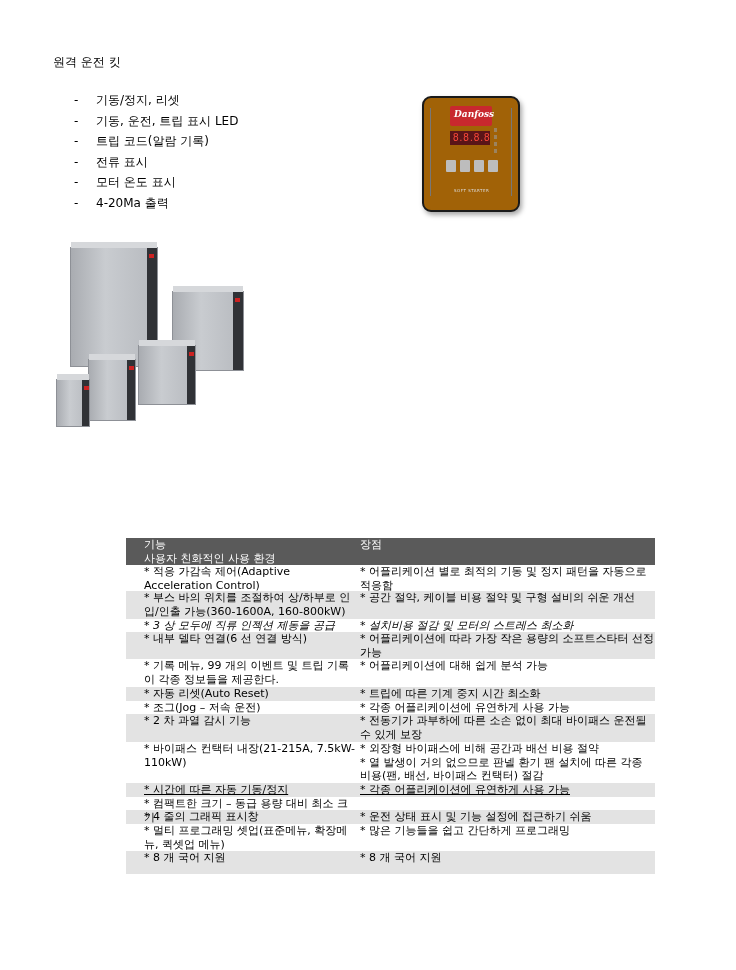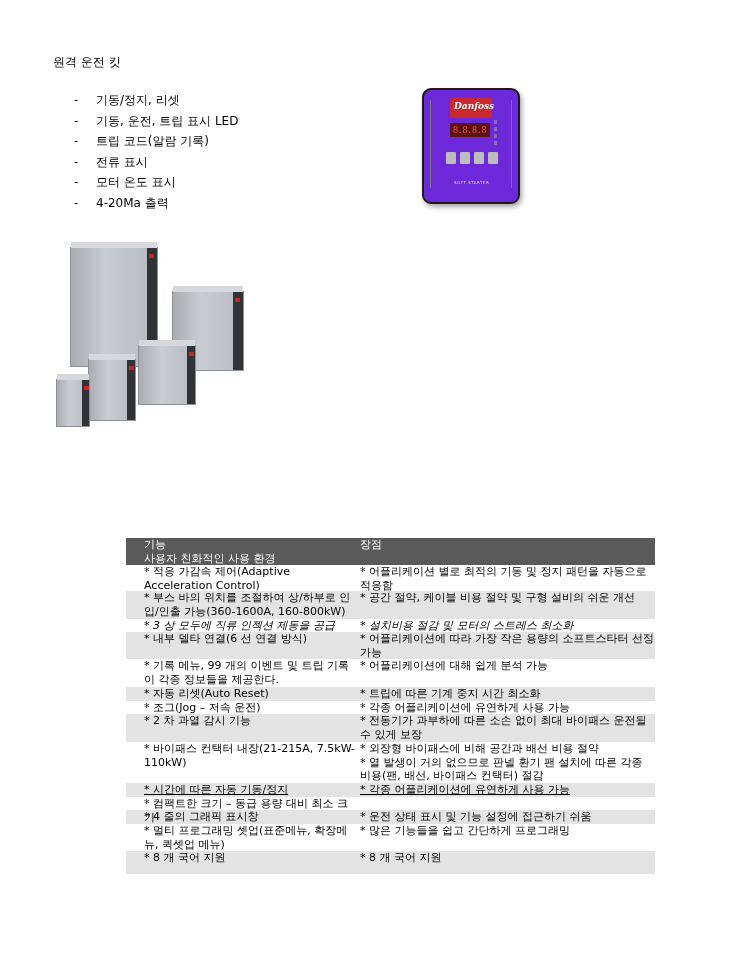--- a/index.html
+++ b/index.html
@@ -4,29 +4,29 @@
   <style>
     html, body { margin: 0; padding: 0; background: #ffffff; }
     body { width: 736px; height: 970px; position: relative; overflow: hidden;
            font-family: "DejaVu Sans", "Liberation Sans", sans-serif; color: #000; }
     .kit-title { position: absolute; left: 53px; top: 54px; font-size: 12px; }
     .kit-list { position: absolute; left: 74px; top: 90px; margin: 0; padding: 0; list-style: none; }
     .kit-list li { font-size: 12px; height: 20.5px; line-height: 20px; white-space: nowrap; }
     .kit-list .dash { display: inline-block; width: 22px; }
 
     
-    .panel { position: absolute; left: 422px; top: 88px; width: 94px; height: 112px;
-             background: #6d28d9; border-radius: 9px; box-shadow: 2px 3px 5px rgba(0,0,0,0.35);
+    .panel { position: absolute; left: 422px; top: 96px; width: 94px; height: 112px;
+             background: #a16207; border-radius: 9px; box-shadow: 2px 3px 5px rgba(0,0,0,0.35);
              border: 2px solid #1a1a1a; }
     .panel .logo { position: absolute; left: 26px; top: 8px; width: 42px; height: 20px;
                    background: #c8282e; border-radius: 2px; }
     .panel .logo span { position: absolute; left: 4px; top: 3px; font-family: "DejaVu Serif", serif;
                         font-style: italic; font-size: 9px; color: #fff; font-weight: bold; }
     .panel .disp { position: absolute; left: 26px; top: 33px; width: 40px; height: 14px; background: #5a1418; }
-    .panel .disp span { position: absolute; left: 3px; top: 1px; font-family: Liberation Serif, serif;
+    .panel .disp span { position: absolute; left: 3px; top: 1px; font-family: Liberation Sans, sans-serif;
                         font-size: 10px; color: #ff4a3a; letter-spacing: 1px; }
     .panel .leds { position: absolute; left: 70px; top: 30px; }
     .panel .leds div { width: 14px; height: 4px; margin-bottom: 3px; border-left: 3px solid #9a9a9a; opacity: 0.6; }
     .panel .btn { position: absolute; top: 62px; width: 10px; height: 12px; background: #bdbdbd; border-radius: 1px; }
     .panel .rail { position: absolute; top: 10px; width: 1px; height: 88px; background: #777; }
     .panel .label { position: absolute; left: 30px; top: 90px; font-size: 4px; color: #ddd; letter-spacing: 0.5px; }
 
     
     .products { position: absolute; left: 52px; top: 235px; width: 196px; height: 195px; }
     .box { position: absolute; background: linear-gradient(90deg, #a9acb1, #c9ccd0 40%, #b6b9be); border: 1px solid #8d9096; }

